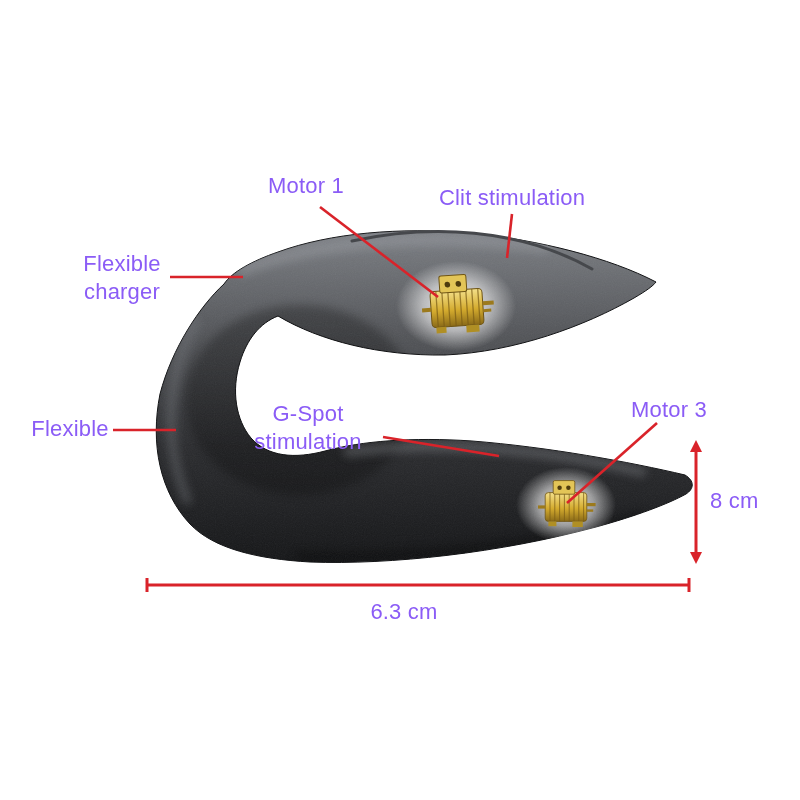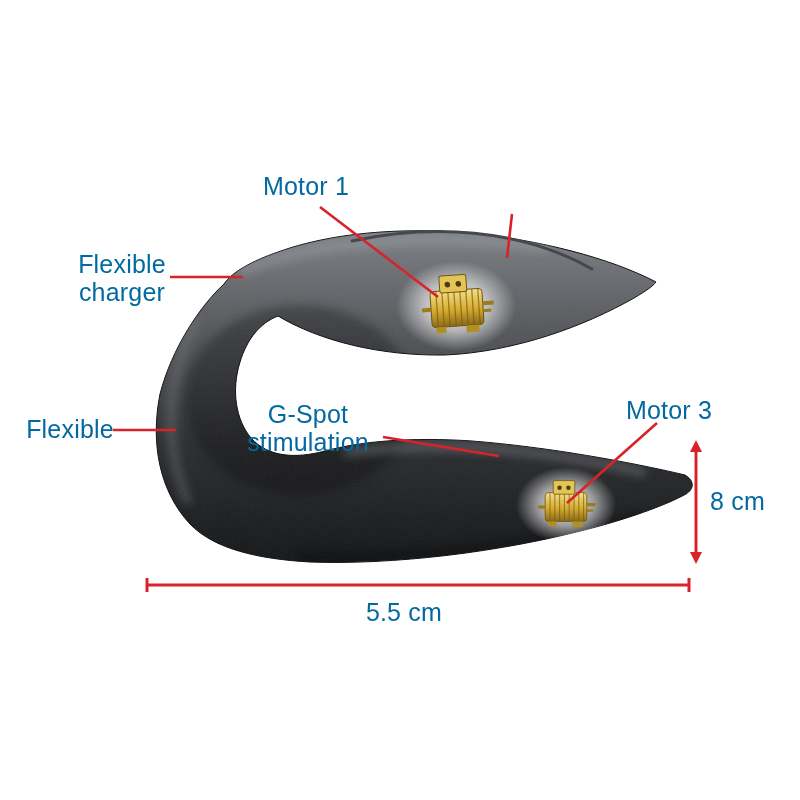--- a/index.html
+++ b/index.html
@@ -6,22 +6,22 @@
   .canvas{
     position:relative;
     width:800px;height:800px;
     background:#ffffff;
     font-family:"Liberation Sans", sans-serif;
     overflow:hidden;
   }
   .canvas svg{position:absolute;left:0;top:0;}
   .label{
     position:absolute;
-    color:#0369a1;
-    font-size:25px;
+    color:#8b5cf6;
+    font-size:22px;
     line-height:28px;
     font-weight:500;
     text-align:center;
     letter-spacing:.2px;
     user-select:none;
   }
   .label.dim{font-weight:500;}
   #lbl-motor1{left:246px;top:172px;width:120px;}
   #lbl-clit{left:421px;top:184px;width:182px;}
   #lbl-magnetic{left:52px;top:250px;width:140px;}
@@ -135,20 +135,21 @@
     </g>
 
     <g>
       <line x1="147" y1="585" x2="689" y2="585" stroke="#d9232a" stroke-width="3"></line>
       <line x1="147" y1="578" x2="147" y2="592" stroke="#d9232a" stroke-width="3"></line>
       <line x1="689" y1="578" x2="689" y2="592" stroke="#d9232a" stroke-width="3"></line>
     </g>
   </svg>
 
   <div class="label" id="lbl-motor1">Motor 1</div>
+  <div class="label" id="lbl-clit">Clit stimulation</div>
   <div class="label" id="lbl-magnetic">Flexible charger</div>
   <div class="label" id="lbl-flexible">Flexible</div>
   <div class="label" id="lbl-gspot">G-Spot stimulation</div>
   <div class="label" id="lbl-motor2">Motor 3</div>
   <div class="label dim" id="lbl-height">8 cm</div>
-  <div class="label dim" id="lbl-width">5.5 cm</div>
+  <div class="label dim" id="lbl-width">6.3 cm</div>
 
 </div>
 
 </body></html>

